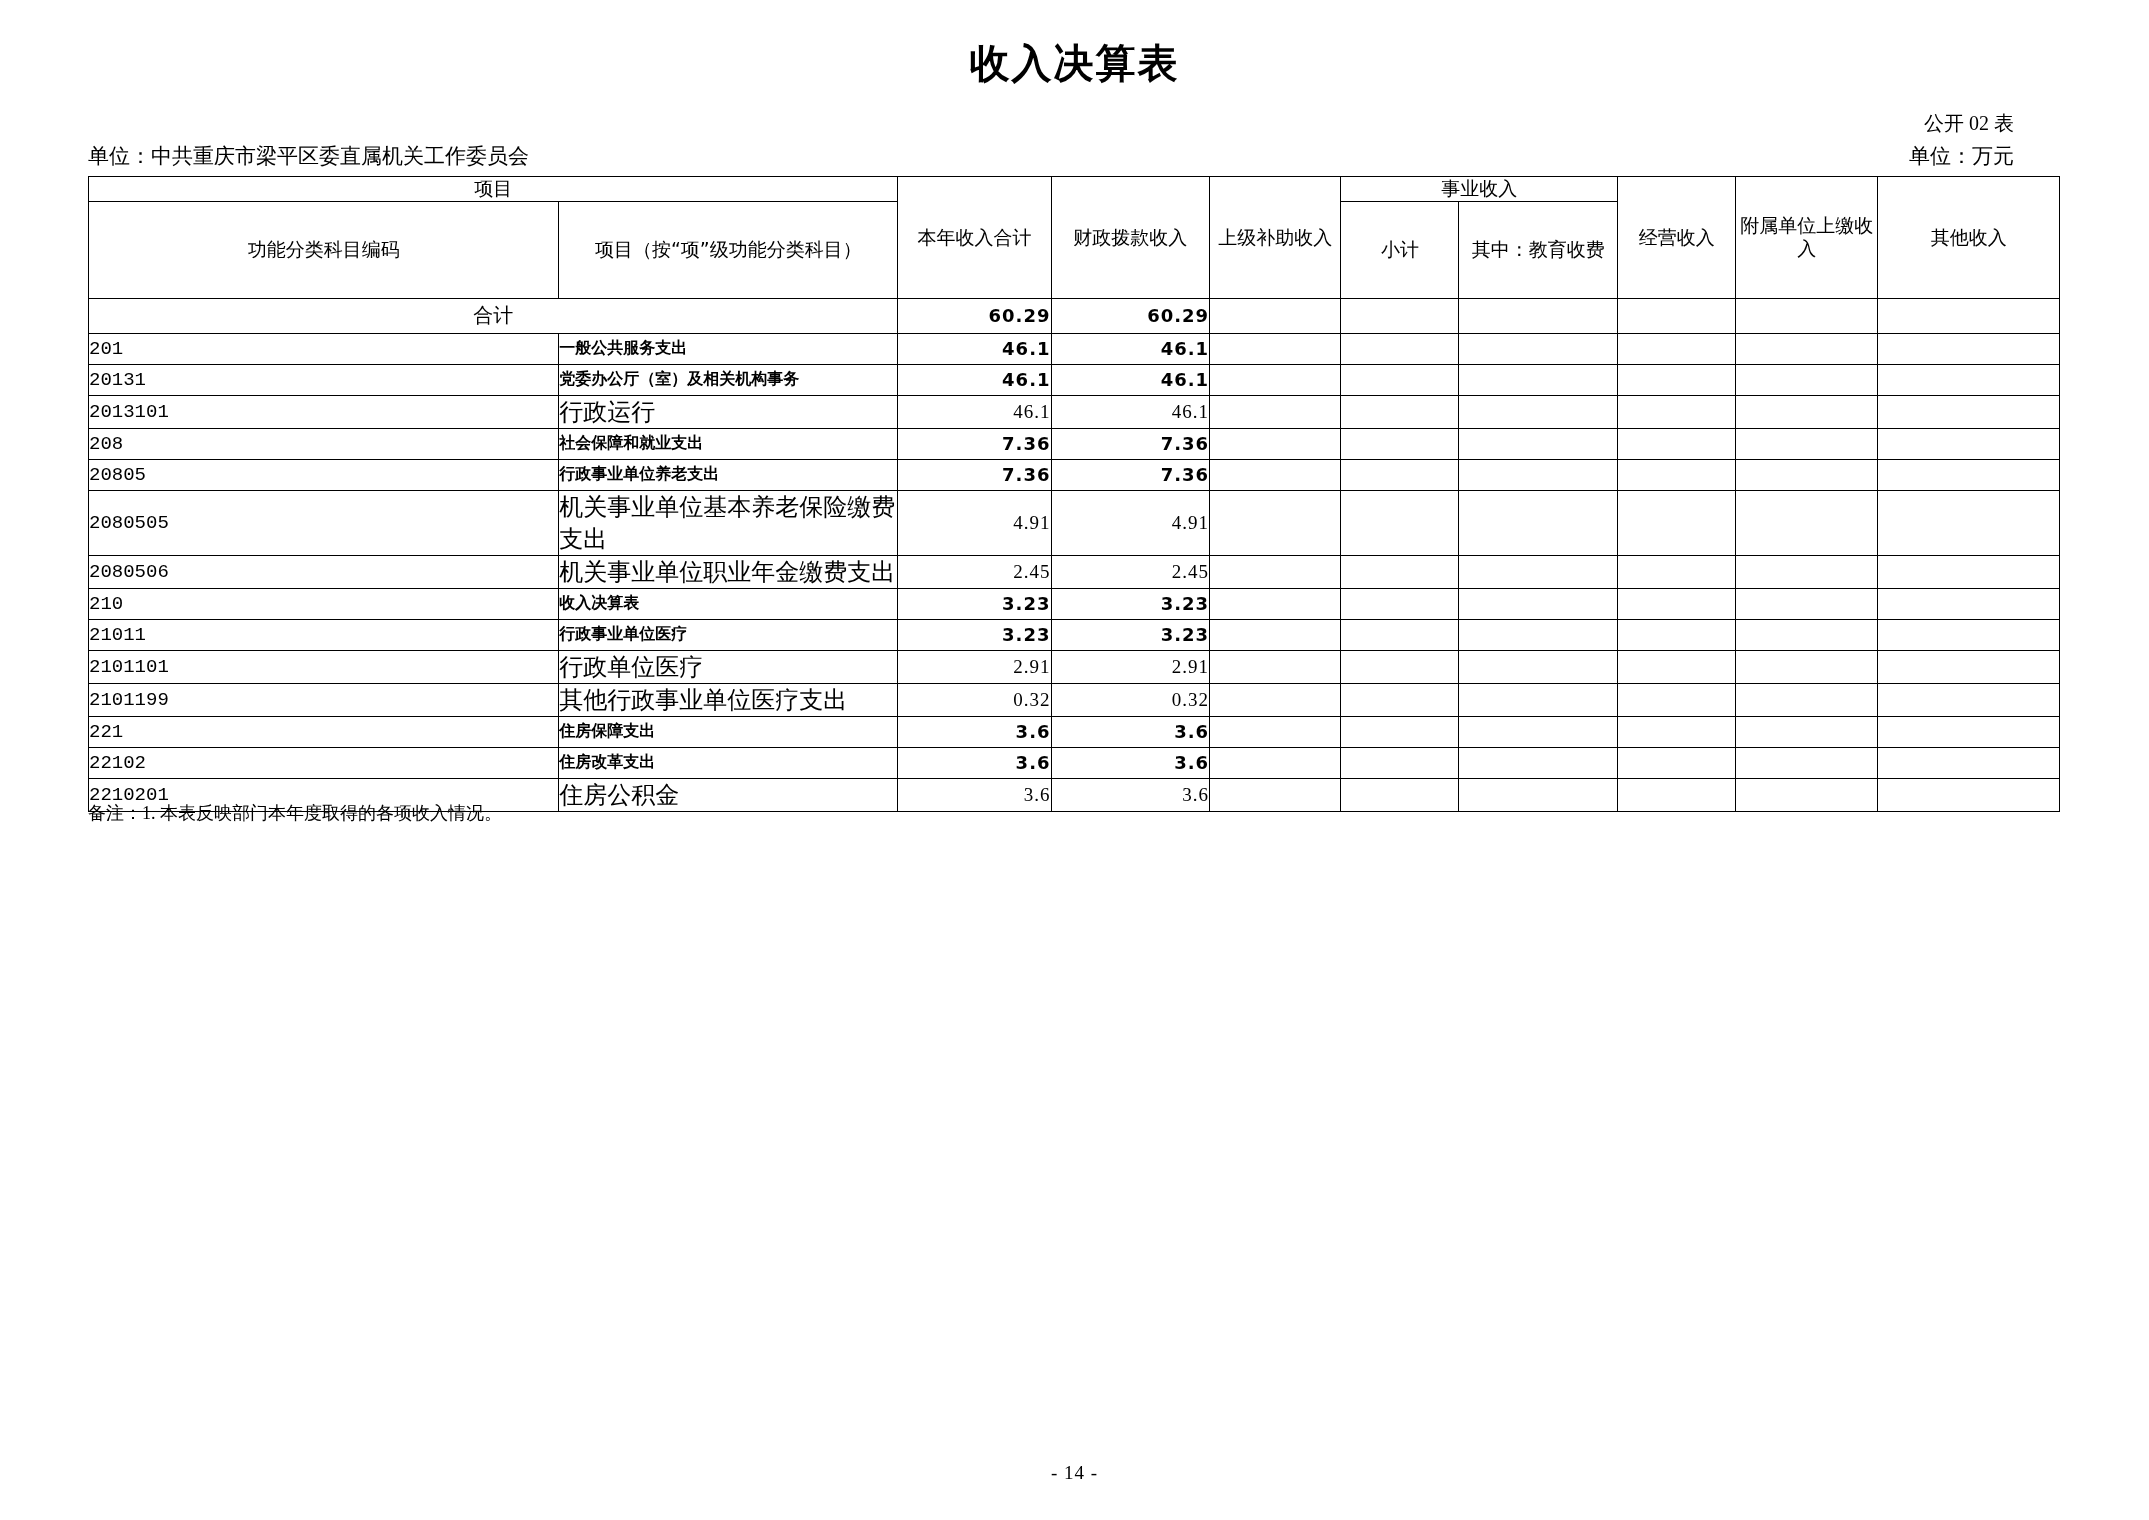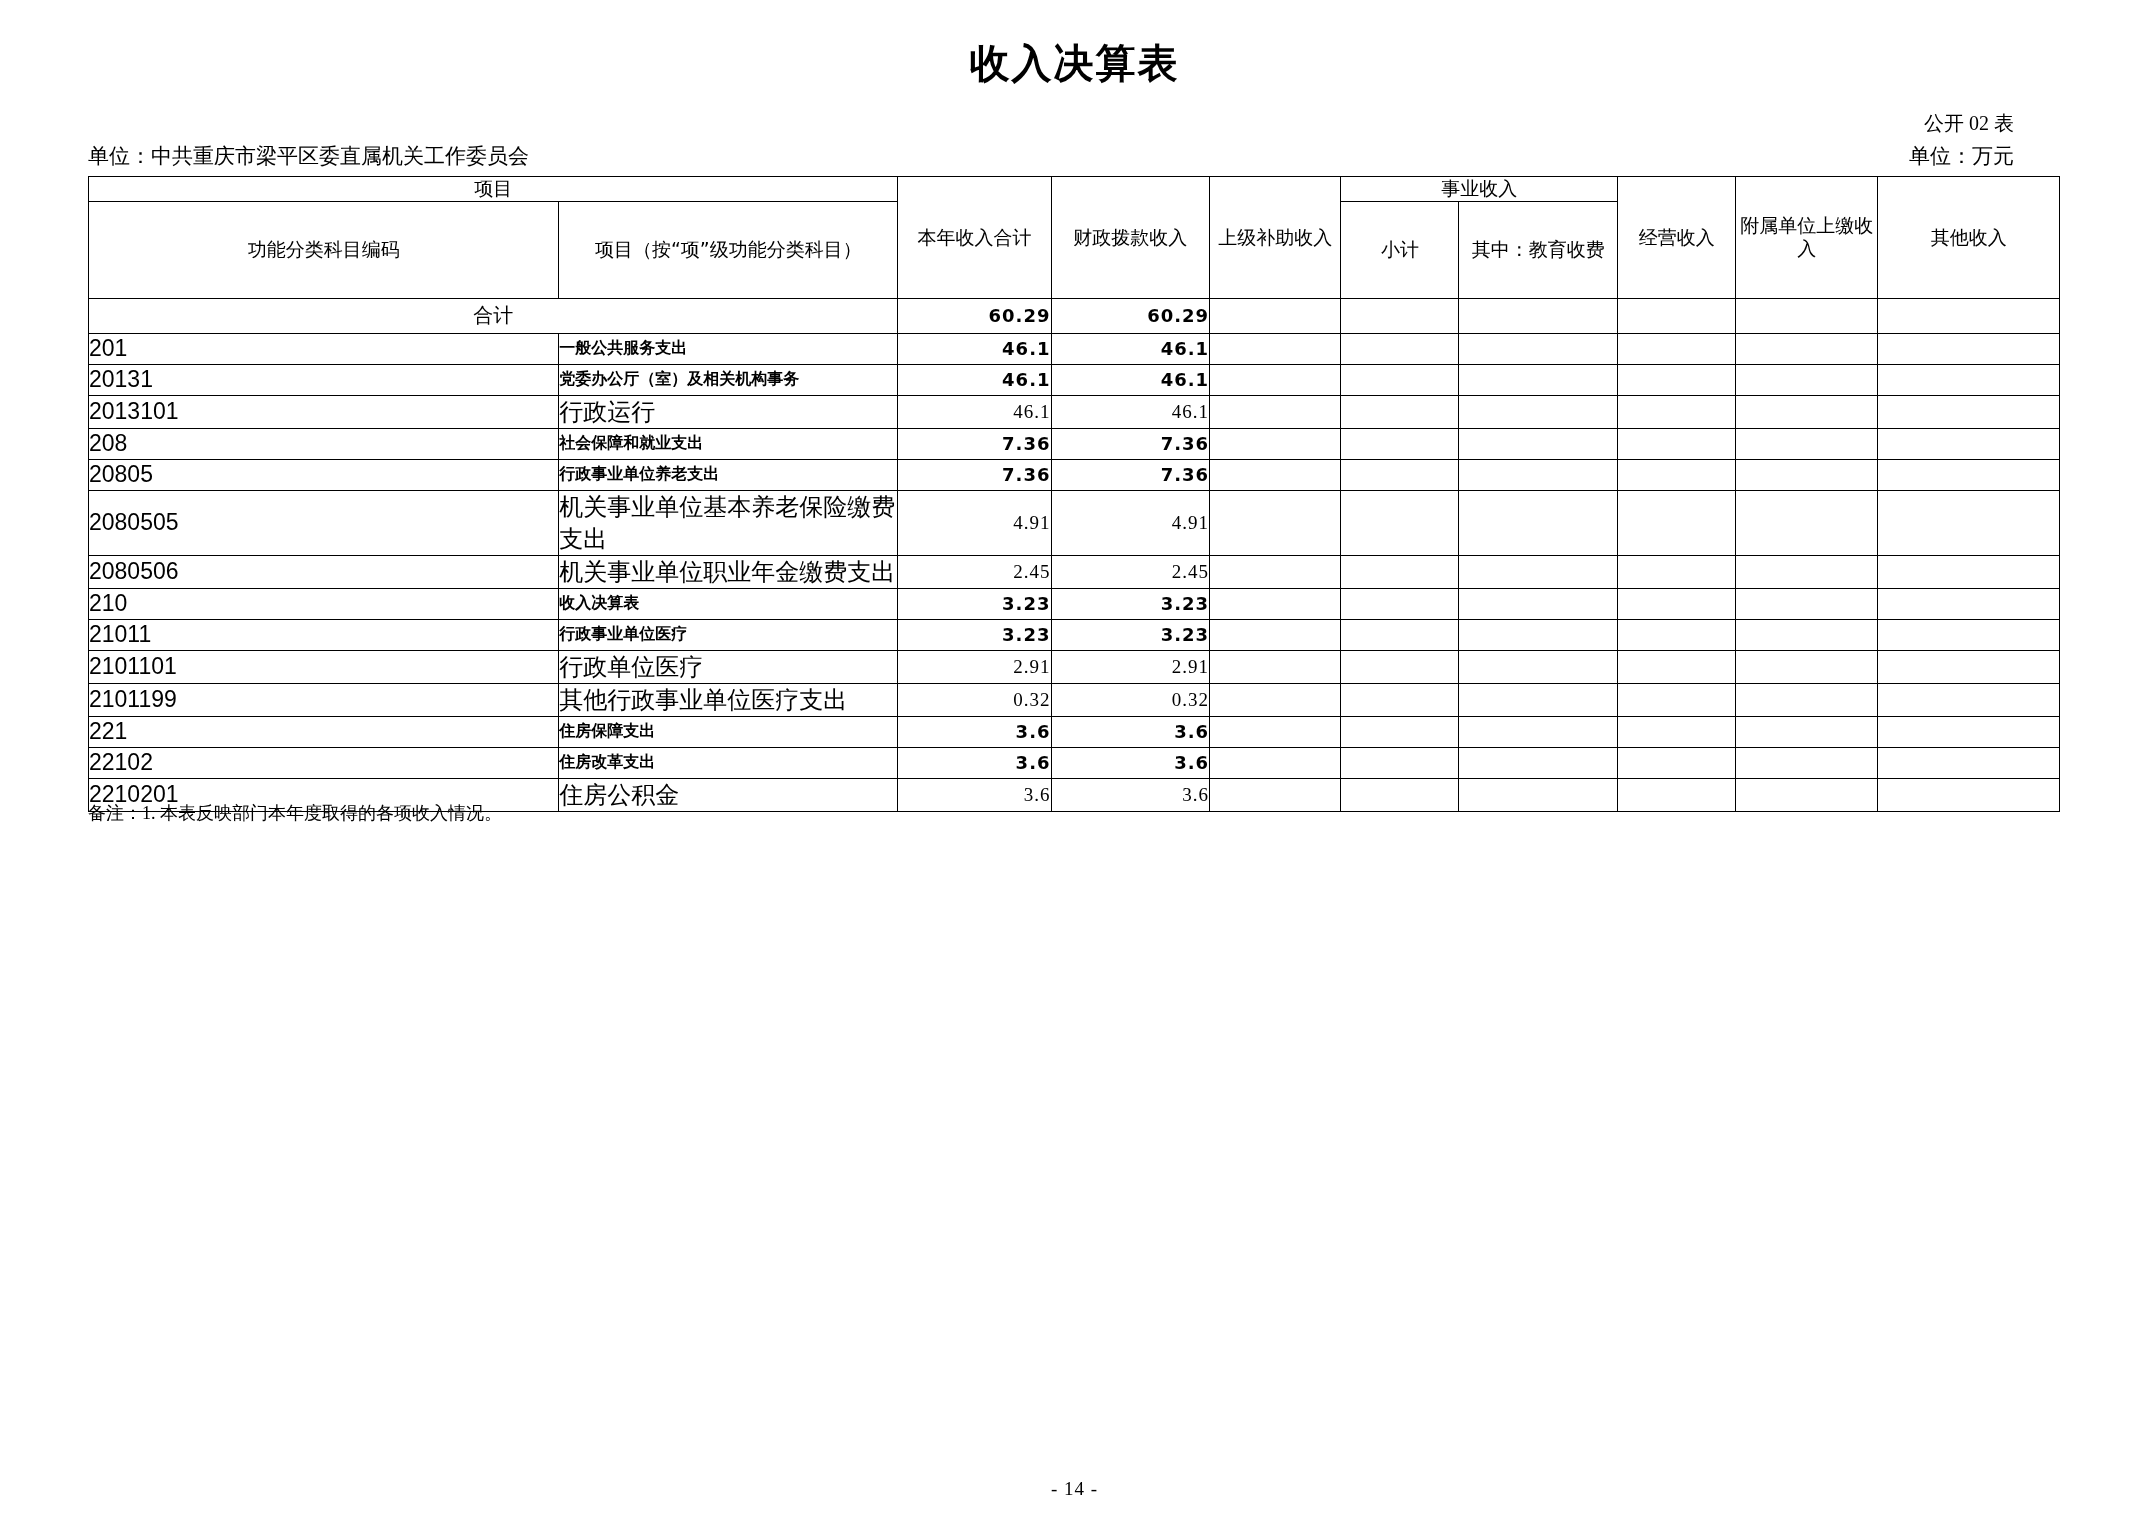--- a/index.html
+++ b/index.html
@@ -68,24 +68,24 @@
   .hdr {
     font-family: "DejaVu Sans", sans-serif;
     font-weight: bold;
     font-size: 19px;
     text-align: center;
     line-height: 1.25;
     padding: 4px 3px;
   }
   .hdr-tall { height: 46px; }
   .row-code {
-    font-size: 23px;
+    font-size: 19px;
     padding-left: 7px;
     height: 30px;
-    font-family: Liberation Sans, sans-serif;
+    font-family: Liberation Mono, monospace;
     margin-top: 36px;
   }
   .row-name {
     font-size: 16px;
     padding-left: 8px;
     font-family: "DejaVu Sans", sans-serif;
   }
   .row-name.lv1, .row-name.lv2 {
     font-weight: bold;
   }
@@ -117,21 +117,21 @@
   .notes {
     position: absolute;
     left: 88px;
     top: 796px;
     font-size: 18px;
     line-height: 1.9;
   }
   .notes div.indent { padding-left: 34px; }
   .footer-page {
     position: absolute;
-    bottom: 20px;
+    bottom: 36px;
     left: 0;
     width: 2149px;
     text-align: center;
     font-size: 19px;
     letter-spacing: 1px;
   }
 </style>
 </head>
 <body>
 

